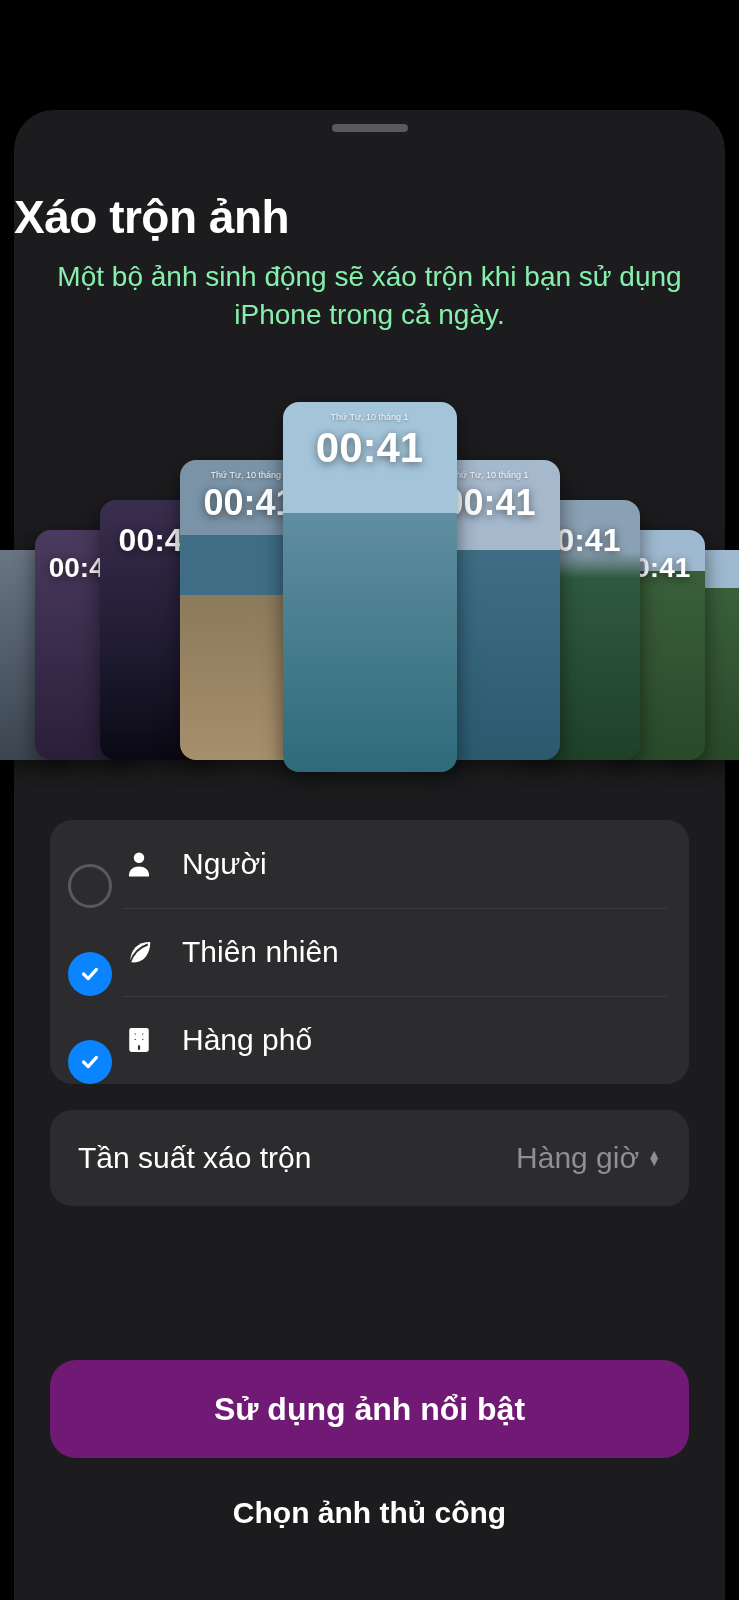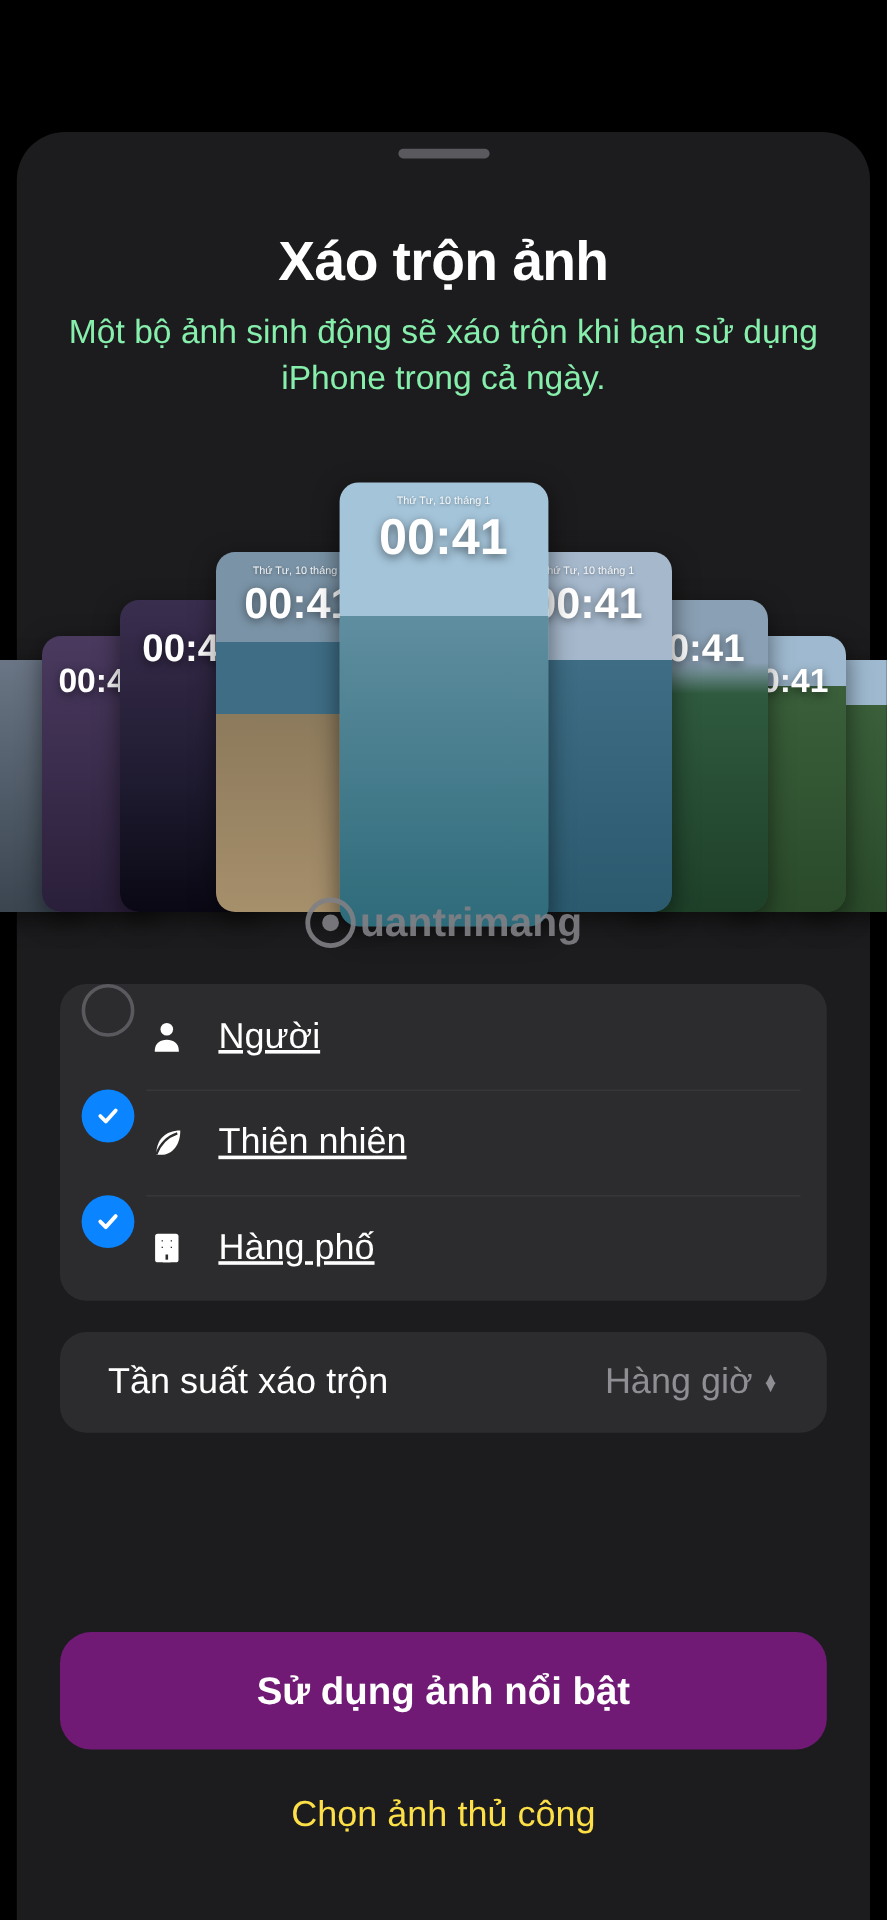--- a/index.html
+++ b/index.html
@@ -25,21 +25,21 @@
   .grabber {
     width: 76px;
     height: 8px;
     background: #5a5a5e;
     border-radius: 4px;
     margin: 0 auto 58px auto;
   }
   .title {
     font-size: 46px;
     font-weight: 700;
-    text-align: center;
+    text-align: left;
     letter-spacing: -0.5px;
   }
   .subtitle {
     font-size: 28px;
     color: #86efac;
     text-align: center;
     margin: 14px 40px 0 40px;
     line-height: 1.35;
   }
   .carousel {
@@ -127,24 +127,23 @@
     border-radius: 50%;
   }
 
   .options-card {
     margin: 38px 36px 0 36px;
     background: #2c2c2e;
     border-radius: 22px;
   }
   .opt-row {
     display: flex;
-    align-items: flex-start;
+    align-items: flex-end;
     height: 88px;
     padding: 0 22px 0 18px;
-    text-decoration: underline;
   }
   .opt-row + .opt-row .opt-content { border-top: 1px solid #3a3a3c; }
   .opt-content {
     flex: 1;
     display: flex;
     align-items: center;
     height: 100%;
     margin-left: 10px;
     gap: 26px;
   }
@@ -160,22 +159,22 @@
   .opt-icon { width: 34px; display: flex; align-items: center; justify-content: center; }
   .opt-label { font-size: 30px; }
 
   .freq-card {
     margin: 26px 36px 0 36px;
     background: #2c2c2e;
     border-radius: 22px;
     display: flex;
     align-items: center;
     justify-content: space-between;
-    height: 84px;
-    padding: 0 40px;
+    height: 96px;
+    padding: 0 28px;
   }
   .freq-label { font-size: 30px; }
   .freq-value { font-size: 30px; color: #8e8e93; display: flex; align-items: center; gap: 8px; }
   .selector-arrows { display: inline-flex; flex-direction: column; line-height: 0.5; font-size: 14px; color: #8e8e93; }
 
   .primary-btn {
     position: absolute;
     left: 36px; right: 36px;
     bottom: 142px;
     height: 98px;
@@ -187,22 +186,22 @@
     font-size: 32px;
     font-weight: 600;
     color: #fff;
   }
   .secondary-link {
     position: absolute;
     left: 0; right: 0;
     bottom: 70px;
     text-align: center;
     font-size: 30px;
-    font-weight: 400;
-    color: #fde047;
+    font-weight: 700;
+    color: #ffffff;
   }
 </style>
 </head>
 <body>
 
 <div class="sheet">
   <div class="grabber"></div>
 
   <div class="title">Xáo trộn ảnh</div>
   <div class="subtitle">Một bộ ảnh sinh động sẽ xáo trộn khi bạn sử dụng iPhone trong cả ngày.</div>
@@ -229,24 +228,20 @@
     </div>
     <div class="phone-card c2 bg-hill">
       <div class="inner-time">00:41</div>
     </div>
     <div class="phone-card c3 bg-tree">
       <div class="inner-time">00:41</div>
     </div>
     <div class="phone-card c4 bg-tree"></div>
   </div>
 
-  <div class="watermark">
-    <span class="q-icon"></span>
-    <span>uantrimang</span>
-  </div>
 
   <div class="options-card">
 
     <div class="opt-row">
       <div class="check off"></div>
       <div class="opt-content">
         <span class="opt-icon">
           <svg viewBox="0 0 24 24" width="30" height="30" fill="#fff">
               <circle cx="12" cy="7" r="4.2"></circle>
               <path d="M4 21c0-4.4 3.6-7 8-7s8 2.6 8 7v1H4z"></path>

